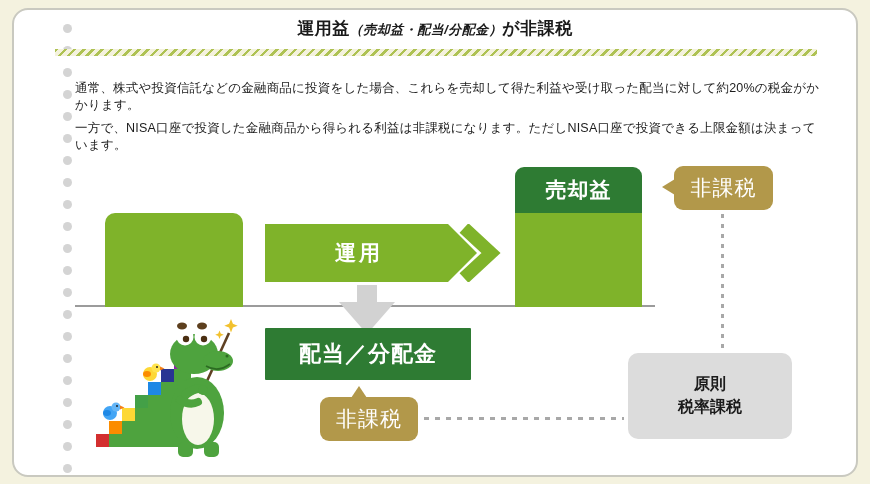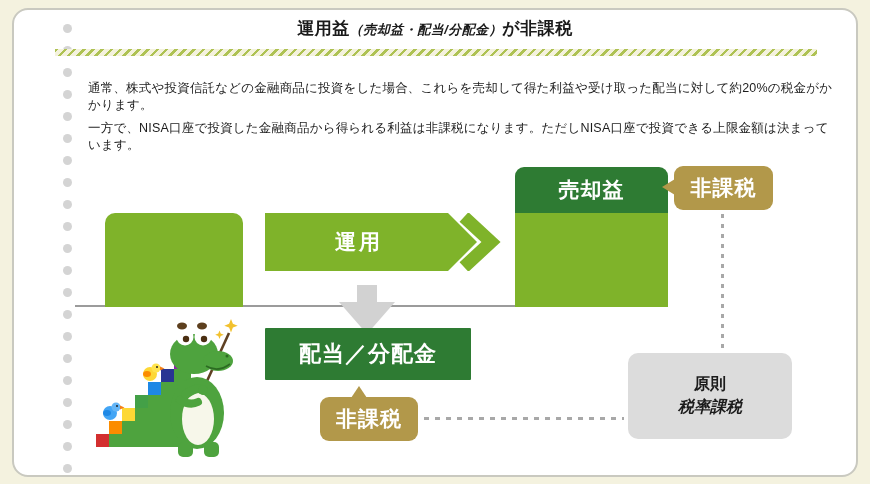--- a/index.html
+++ b/index.html
@@ -22,56 +22,56 @@
     font-weight:bold; font-size:17px; color:#1a1a1a; letter-spacing:.5px;
   }
   .title .paren { font-size:13px;font-style:italic; }
 
   .divider {
     position:absolute; left:55px; top:49px; width:762px; height:7px;
     background:repeating-linear-gradient(135deg,#aec253 0 2.5px,#f4f2dd 2.5px 6.5px);
   }
 
   .para {
-    position:absolute; left:88px; width:748px;
+    position:absolute; left:75px; width:748px;
     font-size:12.5px; font-weight:500; letter-spacing:.2px; color:#1c1c1c;
   }
   #p1 { top:80px; }
   #p2 { top:120px; }
 
   
   .baseline { position:absolute; left:75px; top:305px; width:580px; height:2px; background:#9b9b9b; }
 
   .bar-left {
     position:absolute; left:105px; top:213px; width:138px; height:94px;
     background:#7fb32a; border-radius:10px 10px 0 0;
   }
 
-  .band { position:absolute; left:265px; top:213px; width:245px; height:58px; }
+  .band { position:absolute; left:265px; top:224px; width:245px; height:58px; }
   .band svg { position:absolute; left:0; top:0; }
   .band-label {
     position:absolute; left:0; top:0; width:188px; height:58px;
     display:flex; align-items:center; justify-content:center;
     color:#fff; font-size:21px; font-weight:bold; letter-spacing:3px;
   }
 
   .down-arrow { position:absolute; left:339px; top:285px; }
 
-  .gains-bar { position:absolute; left:515px; top:167px; width:153px; height:140px; }
+  .gains-bar { position:absolute; left:515px; top:167px; width:127px; height:140px; }
   .gains-top {
     height:46px; background:#2e7b33; border-radius:9px 9px 0 0;
     display:flex; align-items:center; justify-content:center;
     color:#fff; font-size:21px; font-weight:bold; letter-spacing:1px;
   }
   .gains-bottom { height:94px; background:#7fb32a; }
 
   .bubble {
     position:absolute; background:#b2984a; border-radius:9px;
     display:flex; align-items:center; justify-content:center;
-    color:#fff; font-size:21px; font-weight:bold; letter-spacing:1px;
+    color:#fff; font-size:21px; font-weight:normal; letter-spacing:1px;
   }
   .bubble-top { left:674px; top:166px; width:99px; height:44px; }
   .bubble-top .tail {
     position:absolute; left:-12px; top:13px; width:0; height:0;
     border-top:8px solid transparent; border-bottom:8px solid transparent;
     border-right:13px solid #b2984a;
   }
   .bubble-bottom { left:320px; top:397px; width:98px; height:44px; }
   .bubble-bottom .tail {
     position:absolute; top:-11px; left:31px; width:0; height:0;
@@ -95,21 +95,21 @@
     color:#fff; font-size:22px; font-weight:bold; letter-spacing:1px;
   }
 
   .tax-box {
     position:absolute; left:628px; top:353px; width:164px; height:86px;
     background:#dcdcdc; border-radius:10px;
     display:flex; flex-direction:column; align-items:center; justify-content:center;
     color:#1b1b1b; gap:2px;
   }
   .tax-box .line1 { font-size:16px; font-weight:bold; }
-  .tax-box .line2 { font-size:16px; font-weight:bold; display:flex; align-items:flex-start;font-style:italic; }
+  .tax-box .line2 { font-size:16px; font-weight:bold; display:flex; align-items:flex-start; }
   .tax-box .rate  { font-size:23px; font-weight:bold; letter-spacing:.5px; }
 
   .mascot { position:absolute; left:90px; top:316px; width:150px; height:142px; }
 </style>
 </head>
 <body>
 
 <div class="card"></div>
 
 <div class="dots">

